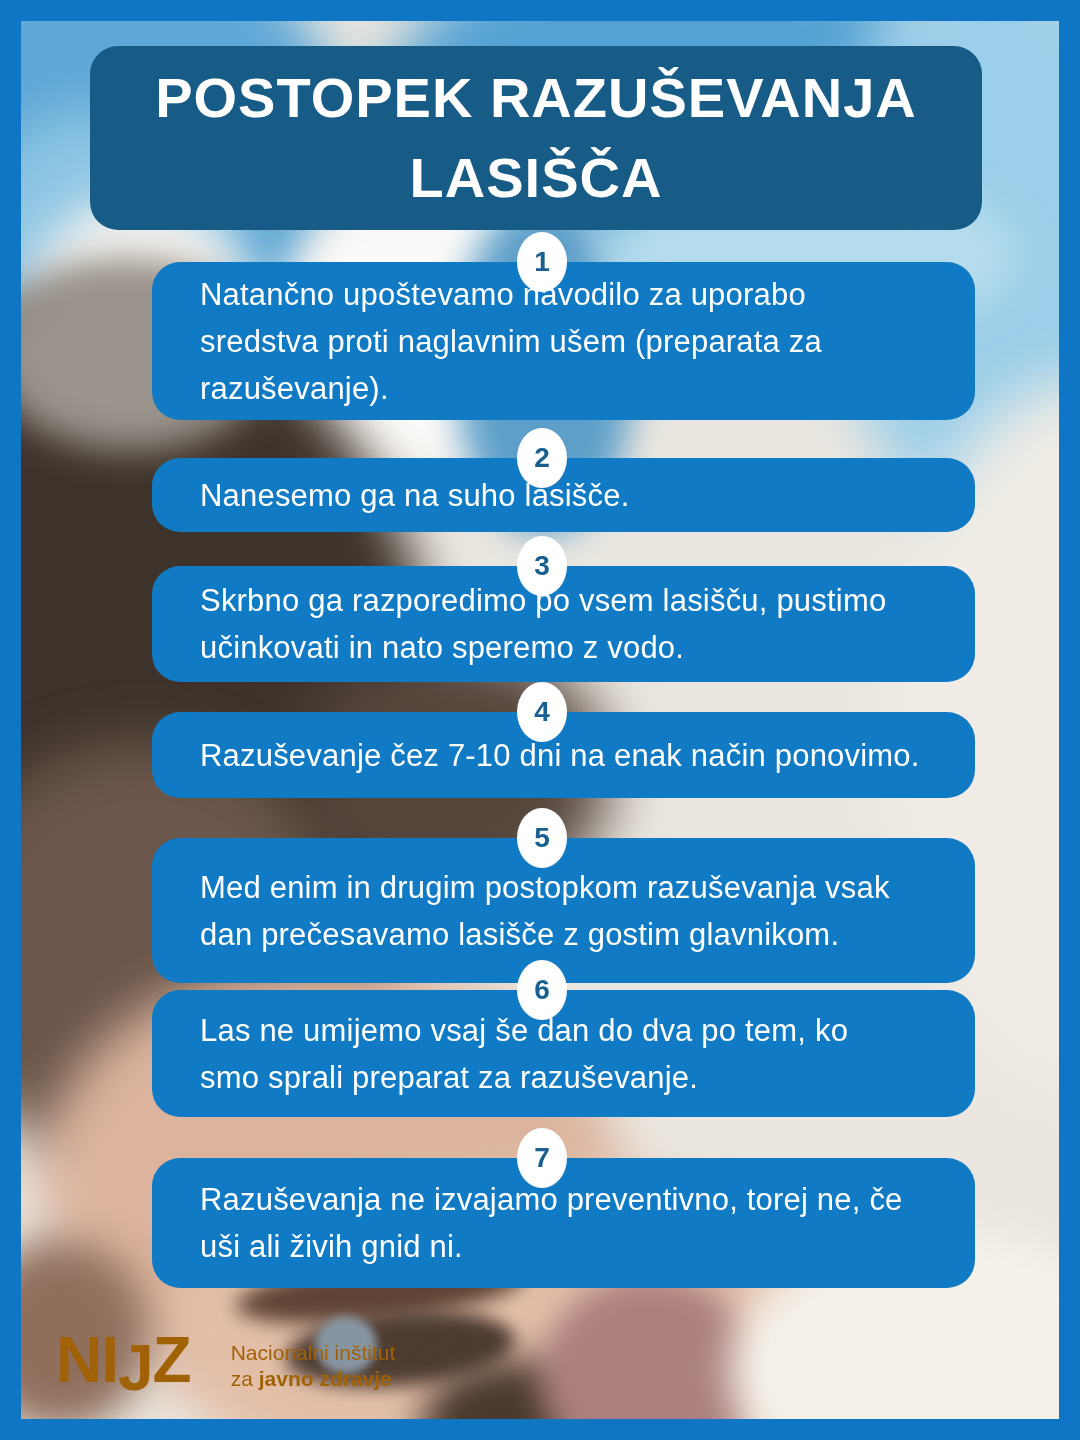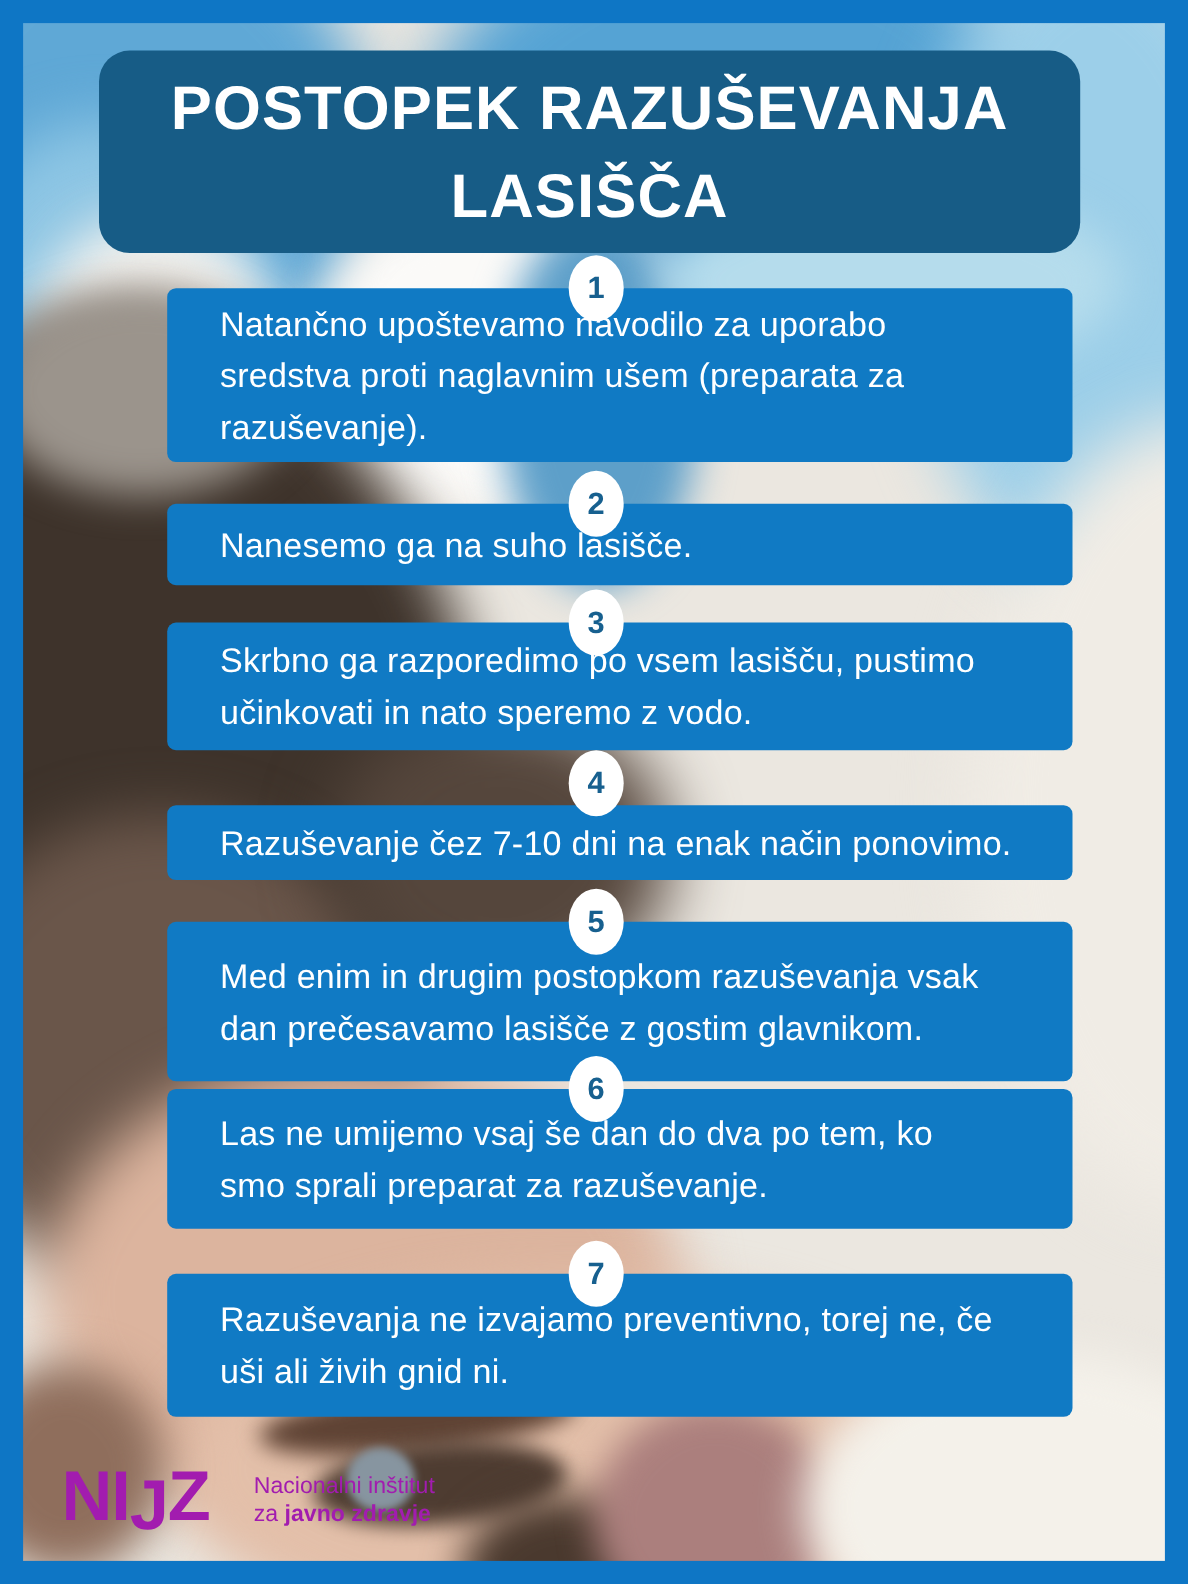--- a/index.html
+++ b/index.html
@@ -39,35 +39,35 @@
     position:absolute;left:90px;top:46px;width:892px;height:184px;
     background:#175c86;border-radius:28px;z-index:10;
     display:flex;align-items:center;justify-content:center;
   }
   .title-box h1{
     margin:0;color:#ffffff;font-size:56px;font-weight:700;letter-spacing:1px;
     line-height:80px;text-align:center;white-space:pre-line;
   }
   
   .step{
-    position:absolute;left:152px;width:823px;background:#107ac4;border-radius:8px;
+    position:absolute;left:152px;width:823px;background:#107ac4;border-radius:28px;
     display:flex;align-items:center;z-index:5;box-sizing:border-box;
     padding:0 24px 0 48px;
   }
   .step p{
     margin:0;color:#ffffff;font-size:31px;line-height:47px;font-weight:400;
     white-space:pre-line;letter-spacing:0.2px;
   }
   .badge{
     position:absolute;left:517px;width:50px;height:60px;background:#ffffff;border-radius:50%;
     z-index:6;display:flex;align-items:center;justify-content:center;
   }
   .badge span{color:#17608f;font-size:28px;font-weight:700;}
   
-  .logo{position:absolute;left:56px;top:1328px;z-index:20;display:flex;align-items:center;color:#a21caf;}
+  .logo{position:absolute;left:56px;top:1328px;z-index:20;display:flex;align-items:flex-end;color:#a16207;}
   .logo .brand{font-size:64px;font-weight:700;line-height:64px;letter-spacing:-1px;}
   .logo .brand .j-drop{display:inline-block;transform:translateY(0.12em);font-weight:800;}
   .logo .tagline{margin-left:40px;margin-top:7px;font-size:21px;line-height:26px;}
   .logo .tagline strong{font-weight:700;}
 </style>
 </head>
 <body>
 
 <div class="poster">
 
@@ -128,21 +128,21 @@
 sredstva proti naglavnim ušem (preparata za
 razuševanje).</p>
     </div>
   <div class="step" style="top:458px;height:74px">
       <p>Nanesemo ga na suho lasišče.</p>
     </div>
   <div class="step" style="top:566px;height:116px">
       <p>Skrbno ga razporedimo po vsem lasišču, pustimo
 učinkovati in nato speremo z vodo.</p>
     </div>
-  <div class="step" style="top:732px;height:68px">
+  <div class="step" style="top:712px;height:86px">
       <p>Razuševanje čez 7-10 dni na enak način ponovimo.</p>
     </div>
   <div class="step" style="top:838px;height:145px">
       <p>Med enim in drugim postopkom razuševanja vsak
 dan prečesavamo lasišče z gostim glavnikom.</p>
     </div>
   <div class="step" style="top:990px;height:127px">
       <p>Las ne umijemo vsaj še dan do dva po tem, ko
 smo sprali preparat za razuševanje.</p>
     </div>

